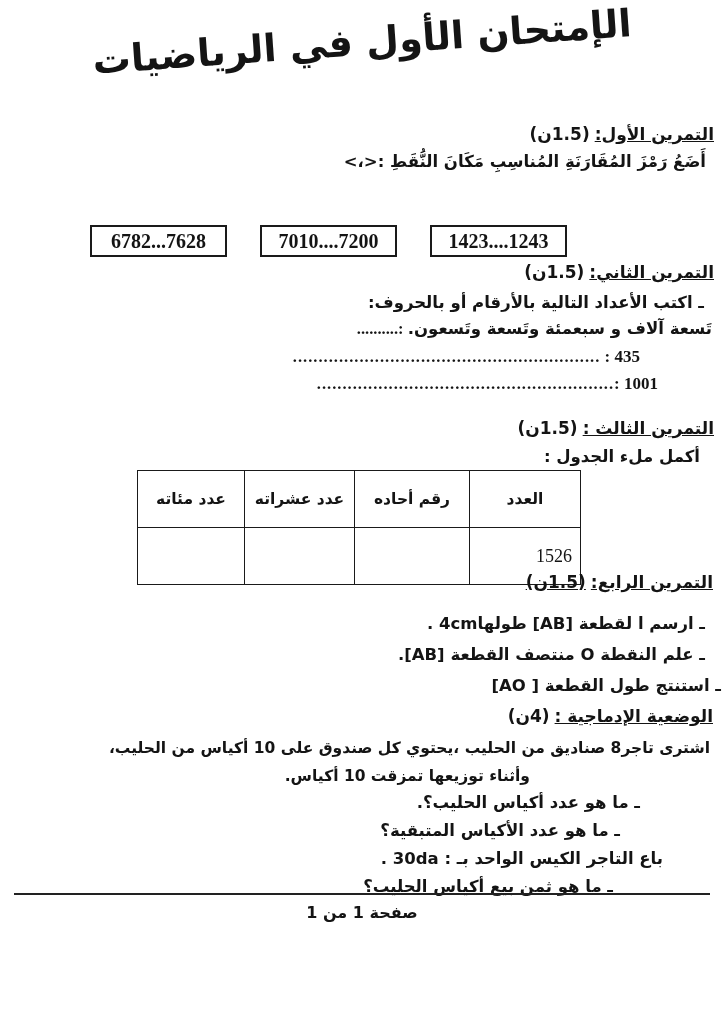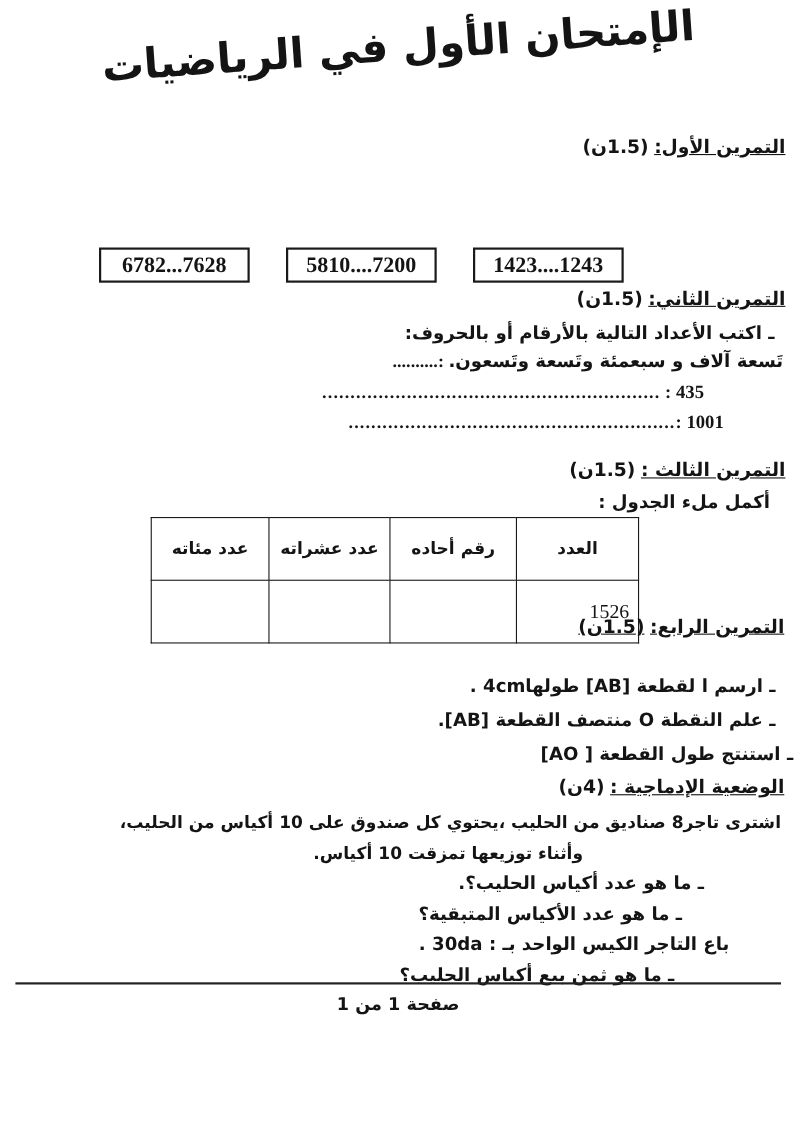--- a/index.html
+++ b/index.html
@@ -53,24 +53,25 @@
 </head>
 <body>
 
 <div class="page">
 
   <div class="abs exam-title rtl">الإمتحان الأول في الرياضيات</div>
 
   <div class="abs rtl heading" style="top:124px;right:10px;">
     <span class="t">التمرين الأول:</span><span class="pts">(1.5ن)</span>
   </div>
+  <div class="abs rtl body-line" style="top:152px;right:18px;">أَضَعُ رَمْزَ المُقَارَنَةِ المُناسِبِ مَكَانَ النُّقَطِ :&lt;،&gt;</div>
 
   <div class="abs boxes" style="top:187px;left:90px;margin-top:38px;">
     <div class="numbox">6782...7628</div>
-    <div class="numbox">5810....7200</div>
+    <div class="numbox">7010....7200</div>
     <div class="numbox">1423....1243</div>
   </div>
 
   <div class="abs rtl heading" style="top:262px;right:10px;">
     <span class="t">التمرين الثاني:</span><span class="pts">(1.5ن)</span>
   </div>
   <div class="abs ltr dotted" style="top:319px;right:12px;">
     <span class="dots">..........: </span><span dir="rtl">تَسعة آلاف و سبعمئة وتَسعة وتَسعون.</span>
   </div>
 
@@ -103,21 +104,21 @@
     </tr>
     <tr>
       <td class="numcell">1526</td>
       <td></td>
       <td></td>
       <td></td>
     </tr>
   </tbody>
     </table>
 
-  <div class="abs rtl heading u-all" style="top:560px;right:11px;">
+  <div class="abs rtl heading u-all" style="top:572px;right:11px;">
     <span class="t">التمرين الرابع:</span><span class="pts">(1.5ن)</span>
   </div>
   <div class="abs rtl body-line" style="top:614px;right:19px;">ـ ارسم ا لقطعة [AB]  طولها4cm .</div>
   <div class="abs rtl body-line" style="top:645px;right:19px;">ـ علم النقطة O منتصف القطعة [AB].</div>
   <div class="abs rtl body-line" style="top:676px;right:3px;">ـ استنتج طول القطعة  [ AO]</div>
 
   <div class="abs rtl heading" style="top:706px;right:11px;">
     <span class="t">الوضعية الإدماجية :</span><span class="pts">(4ن)</span>
   </div>
   <div class="abs rtl body-line" style="top:739px;right:14px;font-size:15.5px;">اشترى تاجر8 صناديق من الحليب ،يحتوي كل صندوق على 10 أكياس من الحليب،</div>

